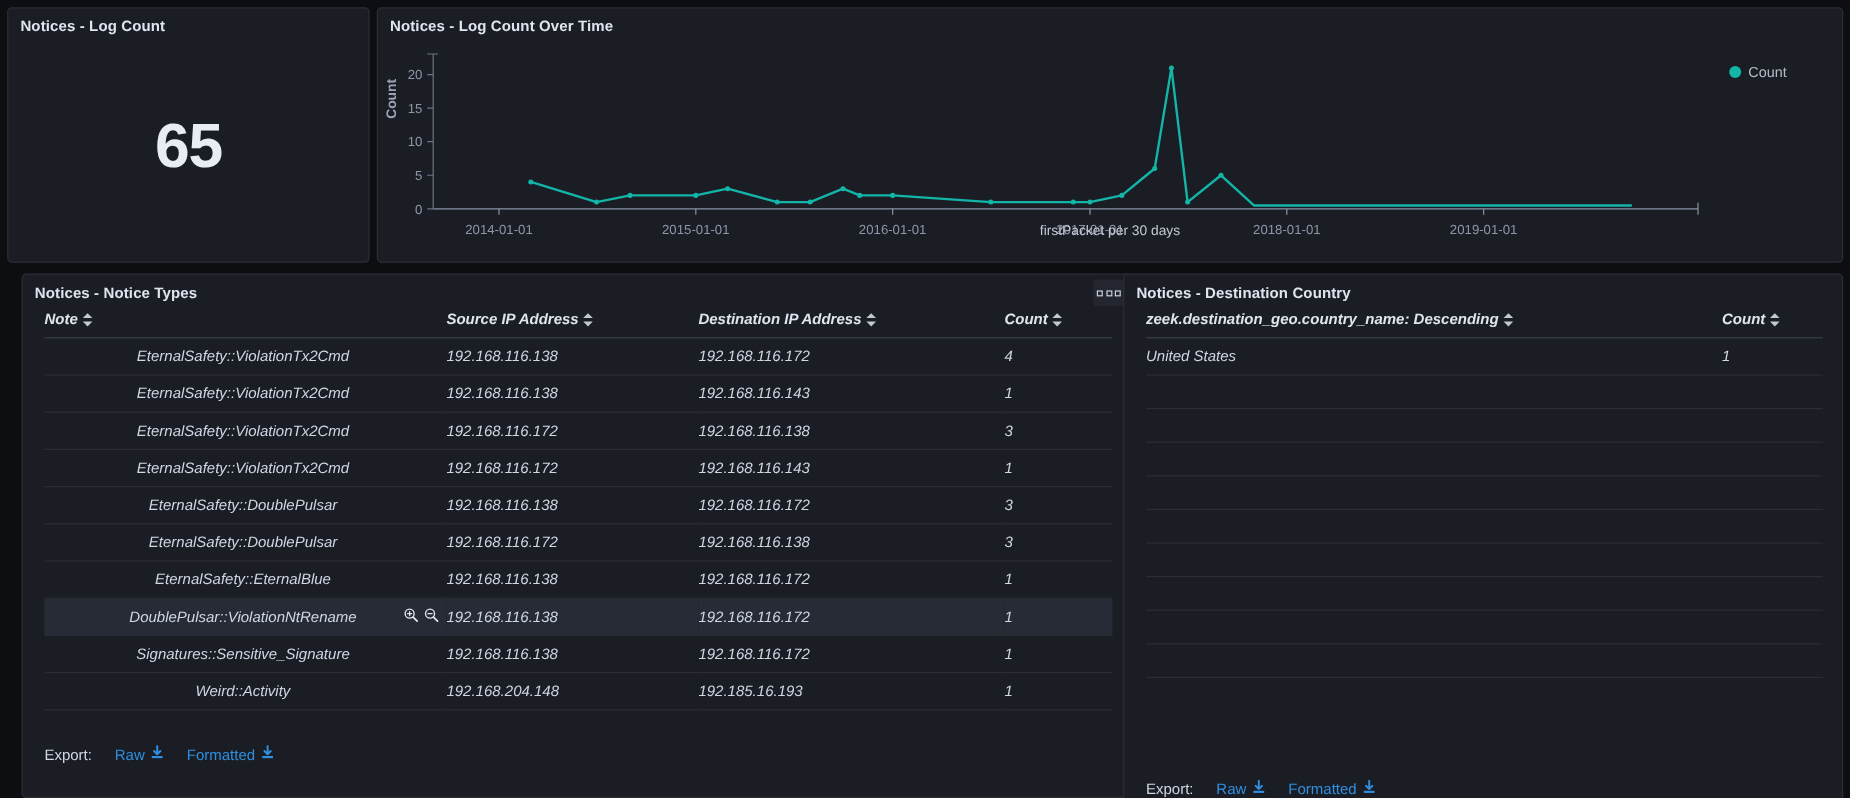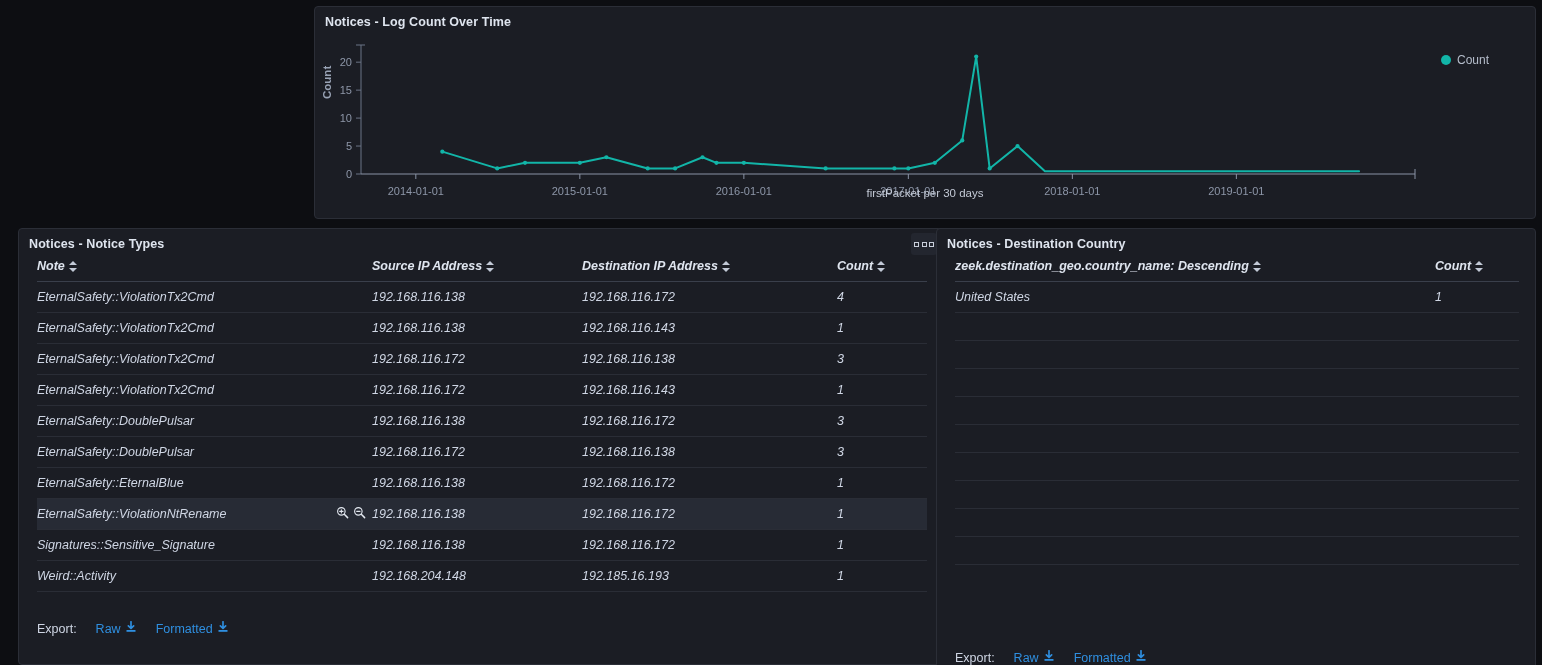--- a/index.html
+++ b/index.html
@@ -108,21 +108,21 @@
   .sort-ico { display: inline-block; margin-left: 4px; position: relative; width: 8px; height: 11px; vertical-align: middle; }
   .sort-ico:before, .sort-ico:after {
     content: ""; position: absolute; left: 0;
     border-left: 4px solid transparent; border-right: 4px solid transparent;
   }
   .sort-ico:before { top: 0; border-bottom: 4px solid #c2c9d6; }
   .sort-ico:after { bottom: 0; border-top: 4px solid #c2c9d6; }
 
   .table-body-wrap { padding: 0 18px; font-style: italic; }
 
-  .cell-note { position: relative; }
+  .cell-note { position: relative; text-align: center; }
   .row-actions {
     position: absolute; right: 6px; top: 50%; transform: translateY(-50%);
     display: none; gap: 4px; align-items: center;
   }
   tr.hovered .row-actions { display: flex; }
 
   .export {
     position: absolute; left: 18px; bottom: 28px;
     display: flex; align-items: center; gap: 7px;
     font-size: 12.5px; color: #cfd6e4;
@@ -130,20 +130,26 @@
   .export a { color: #2f8fe0; text-decoration: none; display: inline-flex; align-items: center; gap: 4px; padding-left: 12px; }
   .dl-ico { display: inline-block; }
 
   .empty-row td { height: 28px; }
 </style>
 </head>
 <body>
 
 <div class="dash">
 
+  <div class="panel" id="p-logcount">
+    <div class="panel-title">Notices - Log Count</div>
+    <div class="metric-wrap">
+      <div class="metric-value">65</div>
+    </div>
+  </div>
 
   <div class="panel" id="p-overtime">
     <div class="panel-title">Notices - Log Count Over Time</div>
 
     <div class="chart-area">
       <div class="axis-label-y">Count</div>
 
       <svg class="chart-svg" id="chart-svg" width="1222" height="187">
           <line x1="46" y1="16" x2="46" y2="145" stroke="#6b7486" stroke-width="1"></line>
           <line x1="46" y1="145" x2="1100" y2="145" stroke="#8a93a5" stroke-width="1"></line>
@@ -263,21 +269,21 @@
               <td>192.168.116.138</td>
               <td>3</td>
             </tr>
             <tr>
               <td class="cell-note"><span>EternalSafety::EternalBlue</span></td>
               <td>192.168.116.138</td>
               <td>192.168.116.172</td>
               <td>1</td>
             </tr>
             <tr class="hovered">
-              <td class="cell-note"><span>EternalSafety::ViolationNtRename</span><span class="row-actions">
+              <td class="cell-note"><span>DoublePulsar::ViolationNtRename</span><span class="row-actions">
                   <span><svg width="13" height="13" viewBox="0 0 16 16">
                       <circle cx="6.6" cy="6.6" r="4.6" fill="none" stroke="#e3e8f0" stroke-width="1.4"></circle>
                       <path d="M10.2 10.2L14.3 14.3" stroke="#e3e8f0" stroke-width="1.8" stroke-linecap="round"></path>
                       <path d="M4.5 6.6h4.2M6.6 4.5v4.2" stroke="#e3e8f0" stroke-width="1.3" stroke-linecap="round"></path>
                     </svg></span>
                   <span><svg width="13" height="13" viewBox="0 0 16 16">
                       <circle cx="6.6" cy="6.6" r="4.6" fill="none" stroke="#e3e8f0" stroke-width="1.4"></circle>
                       <path d="M10.2 10.2L14.3 14.3" stroke="#e3e8f0" stroke-width="1.8" stroke-linecap="round"></path>
                       <path d="M4.5 6.6h4.2" stroke="#e3e8f0" stroke-width="1.3" stroke-linecap="round"></path>
                     </svg></span>

